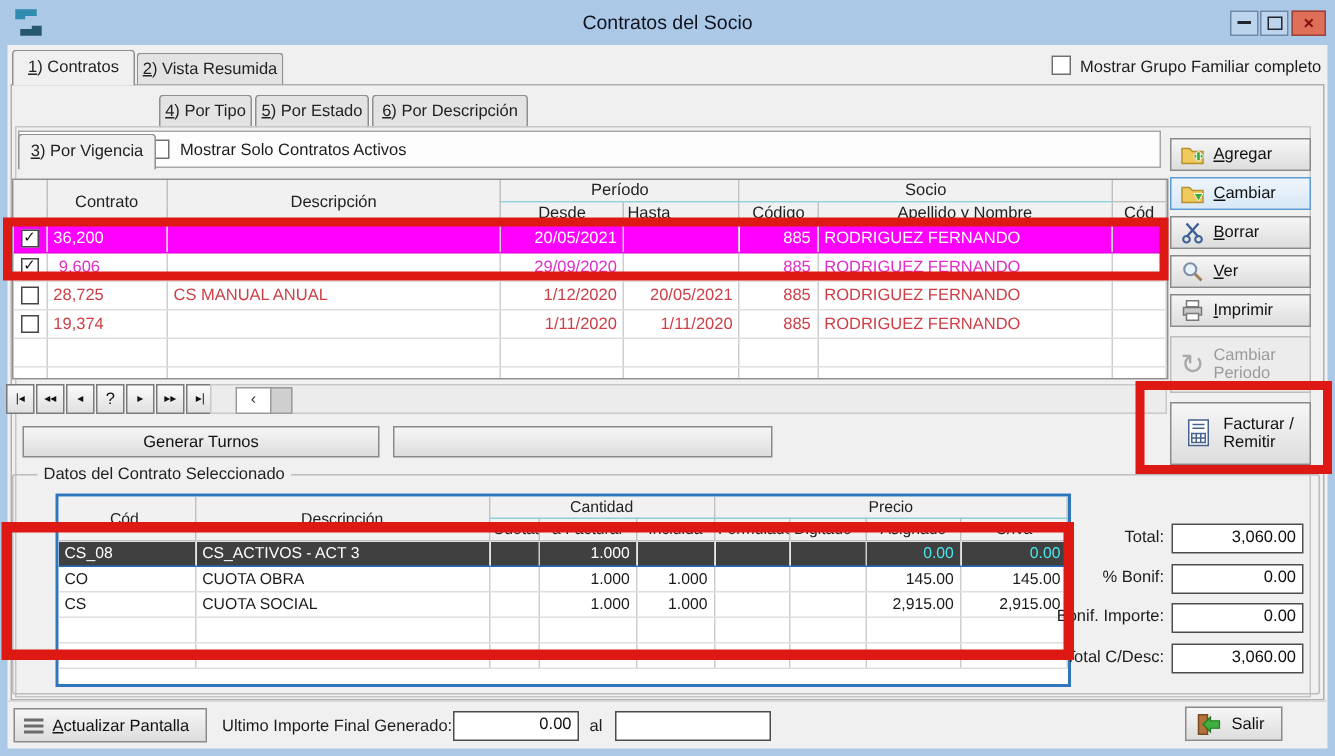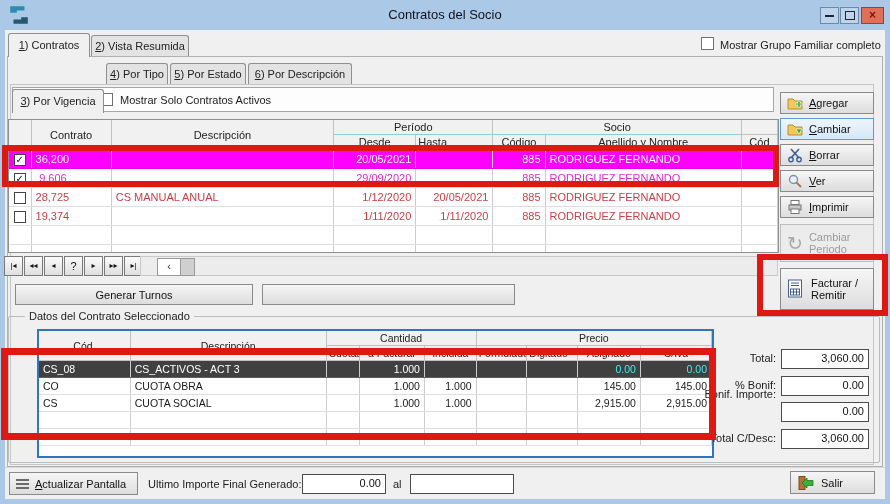--- a/index.html
+++ b/index.html
@@ -292,21 +292,21 @@
           <rect x="2" y="6" width="12" height="5" fill="#c9c9c9" stroke="#777"></rect>
           <rect x="4" y="10" width="8" height="4.5" fill="#fff" stroke="#777"></rect>
         </svg>
     </span>
     <span><span class="hk">I</span><span>mprimir</span></span>
   </div>
   <div class="btn abtn disabled" style="top:224px;height:38px;">
     <span class="ic" style="font-size:19px;color:#a9a9a9;line-height:19px;">↻</span>
     <span class="twoline"><span>Cambiar</span><br><span>Periodo</span></span>
   </div>
-  <div class="btn abtn" style="top:268px;height:42px;">
+  <div class="btn abtn" style="top:268px;height:42px;justify-content:center;">
     <span class="ic">
       <svg width="18" height="20" viewBox="0 0 18 20">
           <rect x="1.5" y="1" width="13" height="17" fill="#fff" stroke="#46628c"></rect>
           <line x1="4" y1="4" x2="12" y2="4" stroke="#46628c"></line>
           <line x1="4" y1="6.5" x2="12" y2="6.5" stroke="#46628c"></line>
           <rect x="3.5" y="10" width="9" height="6" fill="#fff" stroke="#46628c"></rect>
           <line x1="3.5" y1="13" x2="12.5" y2="13" stroke="#46628c"></line>
           <line x1="6.5" y1="10" x2="6.5" y2="16" stroke="#46628c"></line>
           <line x1="9.5" y1="10" x2="9.5" y2="16" stroke="#46628c"></line>
         </svg>
@@ -405,39 +405,39 @@
             <td></td>
         </tr>
       </tbody>
     </table>
   </div>
 
   <div class="fldlabel" style="left:686px;top:352px;">Total:</div>
   <div class="fld" style="left:781px;top:349px;width:88px;height:20px;">3,060.00</div>
   <div class="fldlabel" style="left:686px;top:379px;">% Bonif:</div>
   <div class="fld" style="left:781px;top:376px;width:88px;height:20px;">0.00</div>
-  <div class="fldlabel" style="left:686px;top:388px;">Bonif. Importe:</div>
+  <div class="fldlabel" style="left:686px;top:405px;">Bonif. Importe:</div>
   <div class="fld" style="left:781px;top:402px;width:88px;height:20px;">0.00</div>
   <div class="fldlabel" style="left:686px;top:432px;">Total C/Desc:</div>
   <div class="fld" style="left:781px;top:429px;width:88px;height:20px;">3,060.00</div>
 
   <div class="footline"></div>
   <div class="btn" style="left:9px;top:472px;width:129px;height:23px;">
     <span class="ic" style="flex-direction:column;">
         <span class="hb"></span>
         <span class="hb"></span>
         <span class="hb"></span>
       </span>
     <span><span class="hk">A</span><span>ctualizar Pantalla</span></span>
   </div>
   <div class="cblabel" style="left:148px;top:478px;">Ultimo Importe Final Generado:</div>
   <div class="fld" style="left:302px;top:474px;width:84px;height:20px;">0.00</div>
   <div class="cblabel" style="left:393px;top:478px;">al</div>
   <div class="fld" style="left:410px;top:474px;width:104px;height:20px;"></div>
-  <div class="btn" style="left:790px;top:471px;width:85px;height:23px;text-align:right;">
+  <div class="btn" style="left:790px;top:471px;width:65px;height:23px;text-align:right;">
     <span class="ic">
       <svg width="18" height="16" viewBox="0 0 18 16">
           <rect x="2" y="1.5" width="6" height="13" fill="#b5713a" stroke="#7a4a20"></rect>
           <polygon points="16,5.5 10,5.5 10,3 5,8 10,13 10,10.5 16,10.5" fill="#3fae3f" stroke="#1d7a1d" stroke-width="0.8"></polygon>
         </svg>
     </span>
     <span>Salir</span>
   </div>
 
   <div class="ann" style="left:2px;top:145px;width:777px;height:42px;"></div>

